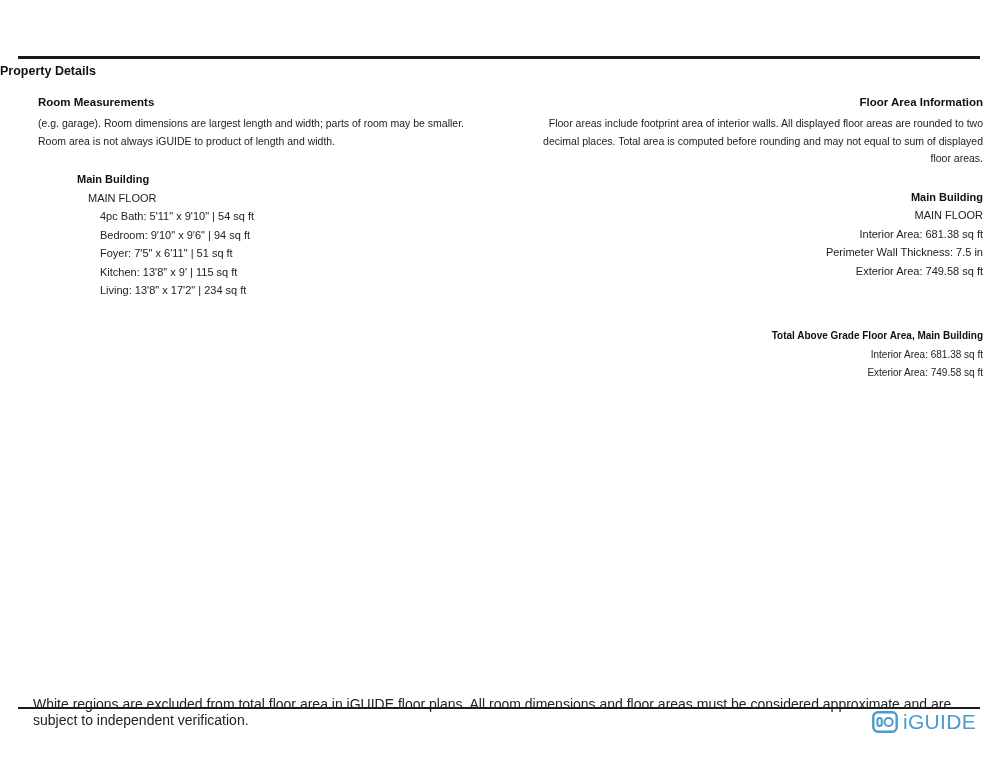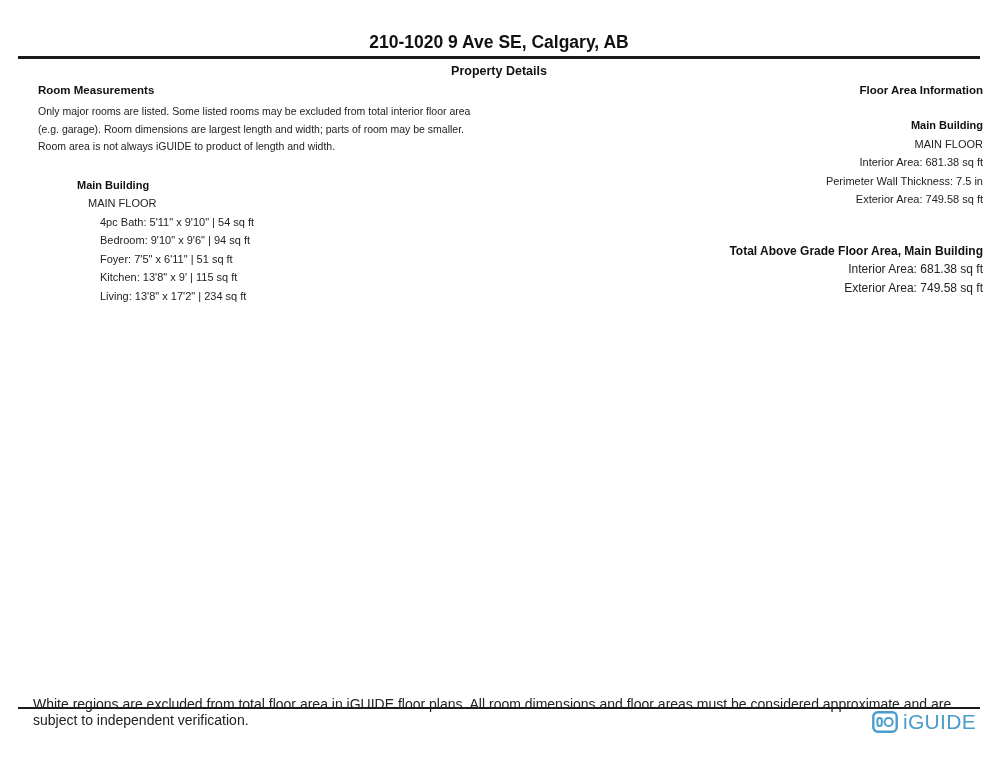--- a/index.html
+++ b/index.html
@@ -15,36 +15,36 @@
 
   .title {
     position: absolute; top: 32px; left: 0; width: 100%;
     text-align: center; font-size: 17.5px; font-weight: bold; color: #111;
   }
   .rule { position: absolute; left: 18px; width: 962px; background: #1a1a1a; }
   .rule-top { top: 56px; height: 2.5px; }
   .rule-bottom { top: 707px; height: 2px; }
   .subtitle {
     position: absolute; top: 64px; left: 0; width: 100%;
-    text-align: center; font-size: 12.5px; font-weight: bold; color: #111;
+    text-align: left; font-size: 12.5px; font-weight: bold; color: #111;
   }
 
-  .col { position: absolute; top: 84px; width: 470px; }
+  .col { position: absolute; top: 96px; width: 470px; }
   .col-left { left: 38px; }
   .col-right { left: 513px; text-align: right; }
 
   .sec-heading { font-size: 11.5px; font-weight: bold; color: #111; }
   .para { margin-top: 7px; font-size: 10.5px; line-height: 17.5px; color: #222; }
 
   .building { margin-top: 20px; margin-left: 39px; font-size: 11px; line-height: 18.5px; }
   .building-name { font-weight: bold; color: #111; }
   .floor-name { margin-left: 11px; color: #222; }
   .room-list, .stat-list { margin-left: 23px; color: #222; }
 
-  .total-block { margin-top: 33px; margin-left: 38px; font-size: 12px; line-height: 18.5px; }
+  .total-block { margin-top: 47px; margin-left: 38px; font-size: 10px; line-height: 18.5px; }
   .total-heading { font-weight: bold; color: #111; }
   .total-stats { margin-left: 10px; color: #222; }
 
   .footer-text {
     position: absolute; top: 696px; left: 33px;
     font-size: 14px; color: #222;
   }
   .logo {
     position: absolute; top: 710px; right: 22px;
     display: flex; align-items: center; gap: 5px;
@@ -52,46 +52,49 @@
   .logo-text {
     font-size: 21px; font-weight: 500; letter-spacing: 0.3px;
     color: #4a9ccb;
   }
 </style>
 </head>
 <body>
 
 <div class="page">
 
-  <div class="title">210-1020 9 Ave SE, Calgary, AB</div>
   <div class="rule rule-top"></div>
   <div class="subtitle">Property Details</div>
 
   <div class="col col-left">
     <div class="sec-heading">Room Measurements</div>
     <div class="para">
-      <div>Only major rooms are listed. Some listed rooms may be excluded from total interior floor area</div>
       <div>(e.g. garage). Room dimensions are largest length and width; parts of room may be smaller.</div>
       <div>Room area is not always iGUIDE to product of length and width.</div>
     </div>
     <div class="building">
       <div class="building-name">Main Building</div>
       <div class="floor-name">MAIN FLOOR</div>
       <div class="room-list">
         <div>4pc Bath: 5'11" x 9'10" | 54 sq ft</div>
         <div>Bedroom: 9'10" x 9'6" | 94 sq ft</div>
         <div>Foyer: 7'5" x 6'11" | 51 sq ft</div>
         <div>Kitchen: 13'8" x 9' | 115 sq ft</div>
         <div>Living: 13'8" x 17'2" | 234 sq ft</div>
       </div>
     </div>
   </div>
 
   <div class="col col-right">
     <div class="sec-heading">Floor Area Information</div>
+    <div class="para">
+      <div>Floor areas include footprint area of interior walls. All displayed floor areas are rounded to two</div>
+      <div>decimal places. Total area is computed before rounding and may not equal to sum of displayed</div>
+      <div>floor areas.</div>
+    </div>
     <div class="building" style="margin-left:38px;">
       <div class="building-name">Main Building</div>
       <div class="floor-name">MAIN FLOOR</div>
       <div class="stat-list" style="margin-left:22px;">
         <div>Interior Area: 681.38 sq ft</div>
         <div>Perimeter Wall Thickness: 7.5 in</div>
         <div>Exterior Area: 749.58 sq ft</div>
       </div>
     </div>
     <div class="total-block">

